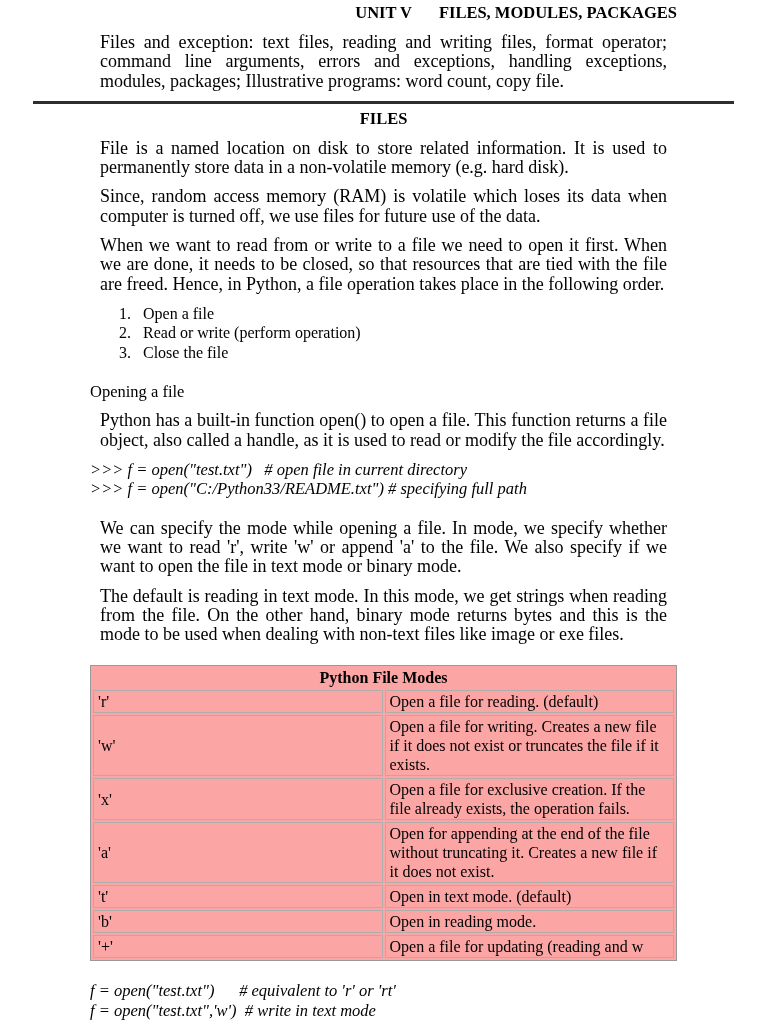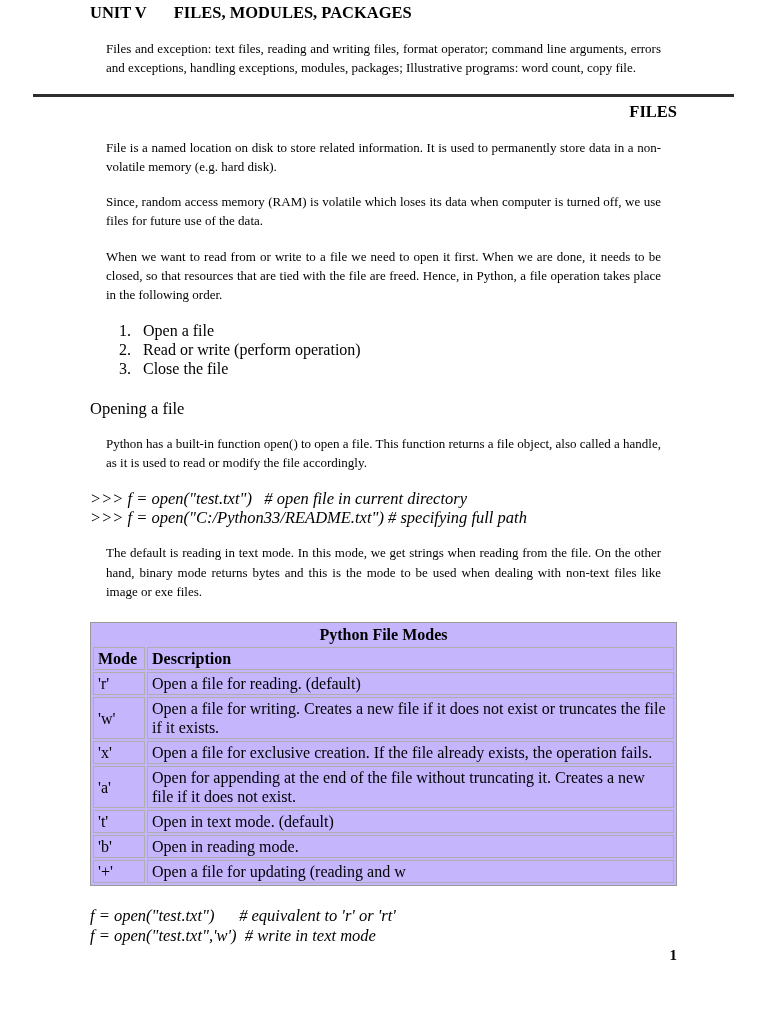--- a/index.html
+++ b/index.html
@@ -7,40 +7,40 @@
     position: relative;
     width: 768px;
     height: 1024px;
     background: #ffffff;
     overflow: hidden;
     font-family: "Liberation Serif", "DejaVu Serif", serif;
     color: #000000;
   }
   .content { padding: 3px 91px 0 90px; }
   .doc-title {
-    text-align: left;
+    text-align: right;
     font-weight: bold;
     font-size: 16.5px;
     line-height: 20px;
   }
   .doc-title .title-gap { display: inline-block; width: 27px; }
   .par {
-    font-size: 13px;
+    font-size: 18px;
     line-height: 19.3px;
     text-align: justify;
-    margin: 16px;
+    margin: 10px;
   }
   .rule {
     border: none;
     border-top: 3px solid #2e2e2e;
     margin: 8px -57px 5px -57px;
     height: 0;
   }
   .section-title {
-    text-align: right;
+    text-align: center;
     font-weight: bold;
     font-size: 16.5px;
     line-height: 20px;
   }
   ol.steps {
     margin: 2px 0 0 0;
     padding-left: 45px;
     font-size: 16px;
     line-height: 19.4px;
   }
@@ -54,21 +54,21 @@
   .code-line {
     font-style: italic;
     font-size: 16.5px;
     line-height: 19.3px;
     white-space: pre-wrap;
   }
   .block-gap { margin-top: 20px; }
   .modes-table-wrap {
     border: 1px solid #999999;
     margin-top: 21px;
-    background: #c4b5fd;
+    background: #fca5a5;
   }
   .modes-table-title {
     text-align: center;
     font-weight: bold;
     font-size: 16px;
     line-height: 19px;
     padding: 2px 0 1px 0;
   }
   table.modes {
     width: 100%;
@@ -120,30 +120,27 @@
       <li>Open a file</li>
       <li>Read or write (perform operation)</li>
       <li>Close the file</li>
     </ol>
 
     <div class="sub-title">Opening a file</div>
     <p class="par">Python has a built-in function open() to open a file. This function returns a file object, also called a handle, as it is used to read or modify the file accordingly.</p>
     <div class="code-line">&gt;&gt;&gt; f = open("test.txt")   # open file in current directory</div>
     <div class="code-line">&gt;&gt;&gt; f = open("C:/Python33/README.txt") # specifying full path</div>
 
+    <p class="par block-gap">We can specify the mode while opening a file. In mode, we specify whether we want to read 'r', write 'w' or append 'a' to the file. We also specify if we want to open the file in text mode or binary mode.</p>
     <p class="par">The default is reading in text mode. In this mode, we get strings when reading from the file. On the other hand, binary mode returns bytes and this is the mode to be used when dealing with non-text files like image or exe files.</p>
 
     <div class="modes-table-wrap">
       <div class="modes-table-title">Python File Modes</div>
       <table class="modes">
         <tbody>
-          <tr>
-            <th class="col-mode">Mode</th>
-            <th>Description</th>
-          </tr>
           <tr>
             <td>'r'</td>
             <td>Open a file for reading. (default)</td>
           </tr>
           <tr>
             <td>'w'</td>
             <td>Open a file for writing. Creates a new file if it does not exist or truncates the file if it exists.</td>
           </tr>
           <tr>
             <td>'x'</td>

